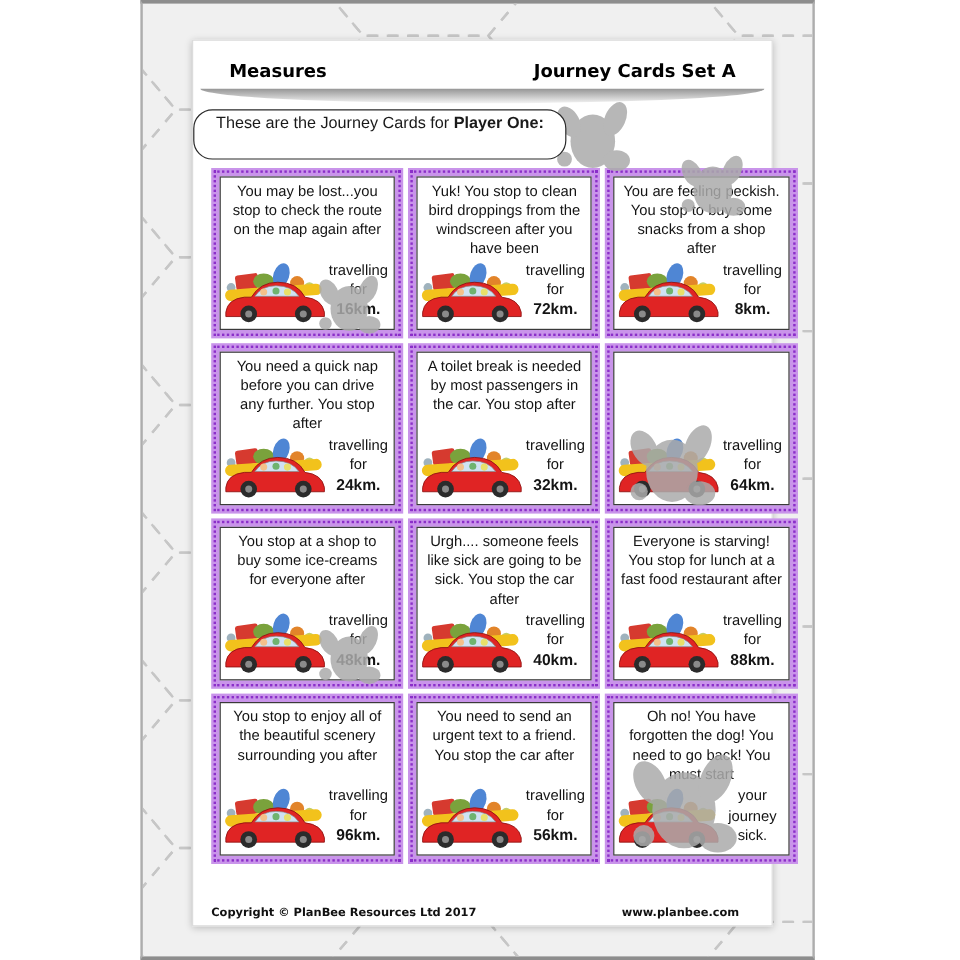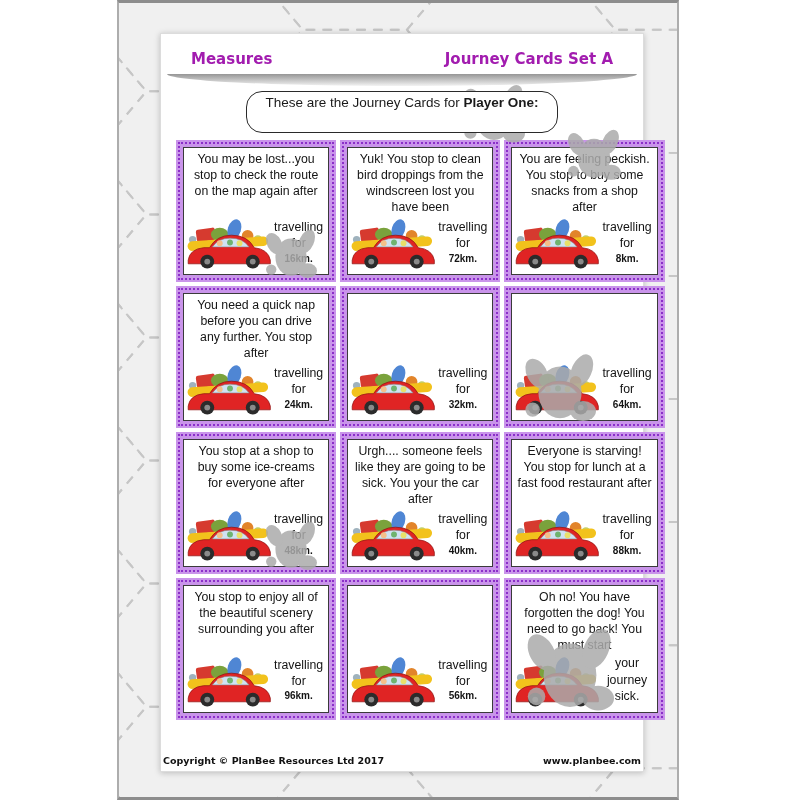--- a/index.html
+++ b/index.html
@@ -16,28 +16,28 @@
   }
   .hexbg{position:absolute;left:0;top:0;width:100%;height:100%;pointer-events:none;}
   .page{
     position:absolute;left:41px;top:30px;width:482px;height:737px;
     background:#ffffff;border:1px solid #dcdcdc;
     box-shadow:0 1px 6px rgba(0,0,0,0.22);
   }
   .page-header{
     display:flex;justify-content:space-between;align-items:baseline;
     padding:16px 30px 2px 30px;
-    font-family:"DejaVu Sans",sans-serif;font-weight:bold;font-size:15px;color:#a21caf;
+    font-family:"DejaVu Sans",sans-serif;font-weight:bold;font-size:15px;color:#000000;
   }
   .swoosh{
     height:12px;margin:4px 6px 5px 6px;
     background:linear-gradient(#969696,#c9c9c9 55%,#f3f3f3);
     border-radius:50% / 0 0 100% 100%;
   }
-  .banner-row{position:relative;display:flex;justify-content:center;height:42px;}
+  .banner-row{position:relative;display:flex;justify-content:flex-start;height:42px;}
   .banner-pill{
     position:relative;z-index:2;background:#fff;border:1.6px solid #2a2a2a;border-radius:16px;
     padding:2px 18px;font-size:13.5px;white-space:nowrap;line-height:1.4;
   }
   .banner-splat{position:absolute;z-index:1;left:61%;top:-8px;width:78px;height:62px;}
   .cards-grid{
     margin:7px auto 0 auto;width:452px;height:552px;
     display:grid;grid-template-columns:repeat(3,1fr);grid-template-rows:repeat(4,1fr);
     gap:4px;
   }
@@ -50,29 +50,29 @@
     height:100%;box-sizing:border-box;padding:4px 5px 2px 5px;
     display:flex;flex-direction:column;
     font-size:12.3px;line-height:1.3;text-align:center;color:#141414;
   }
   .card-body{flex:0 0 auto;}
   .card-bottom{margin-top:auto;display:flex;align-items:center;}
   .car-slot{flex:0 0 auto;width:88px;height:56px;margin-left:-3px;margin-bottom:0;}
   .car-slot svg{width:88px;height:56px;display:block;}
   .card-tail{flex:1 1 auto;padding-bottom:4px;}
   .card-tail .tline{line-height:1.32;}
-  .card-tail .dist{font-weight:bold;font-size:10px;}
+  .card-tail .dist{font-weight:bold;font-size:13px;}
   .splat{position:absolute;z-index:3;pointer-events:none;}
   .splat.pos-bottom-right{left:52%;bottom:2px;width:64px;height:52px;}
   .splat.pos-top{left:34%;top:-12px;width:70px;height:54px;}
   .splat.pos-over-car{left:2px;bottom:4px;width:108px;height:72px;}
   .splat.pos-center{left:10px;top:34%;width:112px;height:88px;}
   .page-footer{
-    position:absolute;left:0;right:0;bottom:5px;
-    display:flex;justify-content:space-between;padding:0 2px;
+    position:absolute;left:0;right:12px;bottom:5px;
+    display:flex;justify-content:space-between;padding:0 15px;
     font-family:"DejaVu Sans",sans-serif;font-weight:bold;font-size:9.5px;color:#111;
   }
 </style>
 </head>
 <body>
 
 <div class="product-frame">
   <svg id="hexbg" class="hexbg" viewBox="0 0 562 800">
       <path d="M -182.5 -35 L -130 -97 L -25 -97 L 27.5 -35 L -25 27 L -130 27 Z" fill="none" stroke="#c6c6c6" stroke-width="2" stroke-dasharray="9 8"></path>
       <path d="M -182.5 89 L -130 27 L -25 27 L 27.5 89 L -25 151 L -130 151 Z" fill="none" stroke="#c6c6c6" stroke-width="2" stroke-dasharray="9 8"></path>
@@ -194,21 +194,21 @@
     <ellipse cx="30" cy="28" rx="15" ry="18"></ellipse>
     <ellipse cx="14" cy="15" rx="7" ry="11" transform="rotate(-28 14 15)"></ellipse>
     <ellipse cx="45" cy="13" rx="7" ry="12" transform="rotate(24 45 13)"></ellipse>
     <ellipse cx="46" cy="41" rx="9" ry="7"></ellipse>
     <circle cx="11" cy="40" r="5"></circle>
   </g>
 </svg>
         </div>
         <div class="card">
     <div class="card-inner">
-      <div class="card-body">Yuk! You stop to clean bird droppings from the windscreen lost you have been</div>
+      <div class="card-body">Yuk! You stop to clean bird droppings from the windscreen after you have been</div>
       <div class="card-bottom">
         <span class="car-slot">
 <svg viewBox="0 0 120 72">
   <g>
     <circle cx="9" cy="30" r="5" fill="#9fb2bd"></circle>
     <rect x="14" y="15" width="26" height="17" rx="3" fill="#d63a2f" transform="rotate(-8 27 23)"></rect>
     <ellipse cx="46" cy="23" rx="12" ry="9" fill="#7aa23c"></ellipse>
     <ellipse cx="66" cy="16" rx="9" ry="14" fill="#4f86d4" transform="rotate(18 66 16)"></ellipse>
     <circle cx="84" cy="25" r="8" fill="#e2842a"></circle>
     <circle cx="98" cy="30" r="6" fill="#c3cf6a"></circle>
@@ -305,20 +305,21 @@
         <div class="card-tail">
                 <div class="tline">travelling</div>
                 <div class="tline">for</div>
                 <div class="dist">24km.</div>
               </div>
       </div>
     </div>
   </div>
         <div class="card">
     <div class="card-inner">
+      <div class="card-body">A toilet break is needed by most passengers in the car. You stop after</div>
       <div class="card-bottom">
         <span class="car-slot">
 <svg viewBox="0 0 120 72">
   <g>
     <circle cx="9" cy="30" r="5" fill="#9fb2bd"></circle>
     <rect x="14" y="15" width="26" height="17" rx="3" fill="#d63a2f" transform="rotate(-8 27 23)"></rect>
     <ellipse cx="46" cy="23" rx="12" ry="9" fill="#7aa23c"></ellipse>
     <ellipse cx="66" cy="16" rx="9" ry="14" fill="#4f86d4" transform="rotate(18 66 16)"></ellipse>
     <circle cx="84" cy="25" r="8" fill="#e2842a"></circle>
     <circle cx="98" cy="30" r="6" fill="#c3cf6a"></circle>
@@ -423,21 +424,21 @@
     <ellipse cx="30" cy="28" rx="15" ry="18"></ellipse>
     <ellipse cx="14" cy="15" rx="7" ry="11" transform="rotate(-28 14 15)"></ellipse>
     <ellipse cx="45" cy="13" rx="7" ry="12" transform="rotate(24 45 13)"></ellipse>
     <ellipse cx="46" cy="41" rx="9" ry="7"></ellipse>
     <circle cx="11" cy="40" r="5"></circle>
   </g>
 </svg>
         </div>
         <div class="card">
     <div class="card-inner">
-      <div class="card-body">Urgh.... someone feels like they are going to be sick. You your the car after</div>
+      <div class="card-body">Urgh.... someone feels like sick are going to be sick. You stop the car after</div>
       <div class="card-bottom">
         <span class="car-slot">
 <svg viewBox="0 0 120 72">
   <g>
     <circle cx="9" cy="30" r="5" fill="#9fb2bd"></circle>
     <rect x="14" y="15" width="26" height="17" rx="3" fill="#d63a2f" transform="rotate(-8 27 23)"></rect>
     <ellipse cx="46" cy="23" rx="12" ry="9" fill="#7aa23c"></ellipse>
     <ellipse cx="66" cy="16" rx="9" ry="14" fill="#4f86d4" transform="rotate(18 66 16)"></ellipse>
     <circle cx="84" cy="25" r="8" fill="#e2842a"></circle>
     <circle cx="98" cy="30" r="6" fill="#c3cf6a"></circle>
@@ -525,20 +526,21 @@
         <div class="card-tail">
                 <div class="tline">travelling</div>
                 <div class="tline">for</div>
                 <div class="dist">96km.</div>
               </div>
       </div>
     </div>
   </div>
         <div class="card">
     <div class="card-inner">
+      <div class="card-body">You need to send an urgent text to a friend. You stop the car after</div>
       <div class="card-bottom">
         <span class="car-slot">
 <svg viewBox="0 0 120 72">
   <g>
     <circle cx="9" cy="30" r="5" fill="#9fb2bd"></circle>
     <rect x="14" y="15" width="26" height="17" rx="3" fill="#d63a2f" transform="rotate(-8 27 23)"></rect>
     <ellipse cx="46" cy="23" rx="12" ry="9" fill="#7aa23c"></ellipse>
     <ellipse cx="66" cy="16" rx="9" ry="14" fill="#4f86d4" transform="rotate(18 66 16)"></ellipse>
     <circle cx="84" cy="25" r="8" fill="#e2842a"></circle>
     <circle cx="98" cy="30" r="6" fill="#c3cf6a"></circle>

